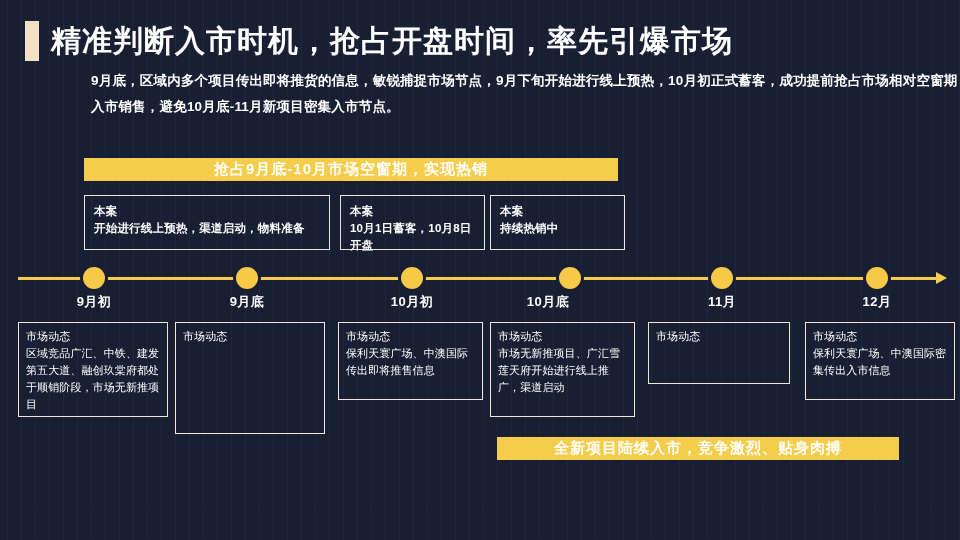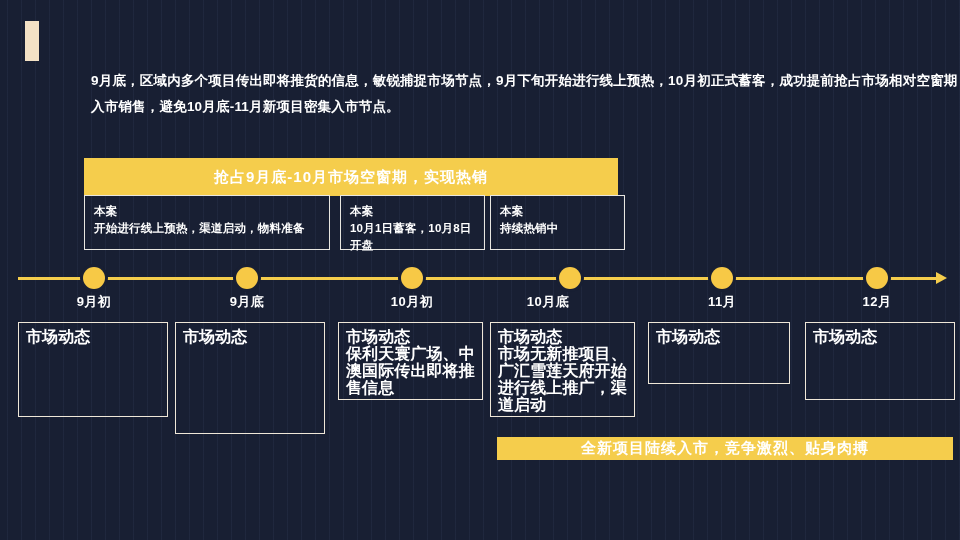--- a/index.html
+++ b/index.html
@@ -73,26 +73,26 @@
     font-weight: bold;
     letter-spacing: 1px;
     display: flex;
     align-items: center;
     justify-content: center;
   }
   #banner-top {
     left: 84px;
     top: 158px;
     width: 534px;
-    height: 38px;
+    height: 23px;
   }
   #banner-bottom {
     left: 497px;
     top: 437px;
-    width: 456px;
+    width: 402px;
     height: 23px;
   }
 
   
   .plan-card {
     position: absolute;
     border: 1px solid #e8e6e0;
     box-sizing: border-box;
     padding: 7px 9px 6px 9px;
     color: #ffffff;
@@ -149,34 +149,35 @@
   }
 
   
   .market-box {
     position: absolute;
     top: 322px;
     border: 1px solid #efe7d8;
     box-sizing: border-box;
     padding: 5px 3px 6px 7px;
     color: #ffffff;
-    font-size: 16px;
-    font-weight: bold;
+    font-size: 11px;
+    font-weight: normal;
     line-height: 17px;
     letter-spacing: 0.1px;
   }
   .market-box .mb-head { display: block; }
   .market-box .mb-body { display: block; }
 </style>
 </head>
 <body>
 
 <div id="slide">
 
   <div id="accent-bar"></div>
+  <div id="page-title">精准判断入市时机，抢占开盘时间，率先引爆市场</div>
   <div id="subtitle">9月底，区域内多个项目传出即将推货的信息，敏锐捕捉市场节点，9月下旬开始进行线上预热，10月初正式蓄客，成功提前抢占市场相对空窗期入市销售，避免10月底-11月新项目密集入市节点。</div>
 
   <div class="banner" id="banner-top">抢占9月底-10月市场空窗期，实现热销</div>
 
   <div class="plan-card" style="left:84px; top:195px; width:246px; height:55px;">
     <span class="card-head">本案</span>
     <span class="card-body">开始进行线上预热，渠道启动，物料准备</span>
   </div>
 
   <div class="plan-card" style="left:340px; top:195px; width:145px; height:55px;">
@@ -201,20 +202,21 @@
 
   <div class="tl-label" style="left:94px;">9月初</div>
   <div class="tl-label" style="left:247px;">9月底</div>
   <div class="tl-label" style="left:412px;">10月初</div>
   <div class="tl-label" style="left:548px;">10月底</div>
   <div class="tl-label" style="left:722px;">11月</div>
   <div class="tl-label" style="left:877px;">12月</div>
 
   <div class="market-box" style="left:18px; width:150px; height:95px;">
     <span class="mb-head">市场动态</span>
+    <span class="mb-body">区域竞品广汇、中铁、建发第五大道、融创玖棠府都处于顺销阶段，市场无新推项目</span>
   </div>
 
   <div class="market-box" style="left:175px; width:150px; height:112px;">
     <span class="mb-head">市场动态</span>
   </div>
 
   <div class="market-box" style="left:338px; width:145px; height:78px;">
     <span class="mb-head">市场动态</span>
     <span class="mb-body">保利天寰广场、中澳国际传出即将推售信息</span>
   </div>
@@ -223,17 +225,18 @@
     <span class="mb-head">市场动态</span>
     <span class="mb-body">市场无新推项目、广汇雪莲天府开始进行线上推广，渠道启动</span>
   </div>
 
   <div class="market-box" style="left:648px; width:142px; height:62px;">
     <span class="mb-head">市场动态</span>
   </div>
 
   <div class="market-box" style="left:805px; width:150px; height:78px;">
     <span class="mb-head">市场动态</span>
+    <span class="mb-body">保利天寰广场、中澳国际密集传出入市信息</span>
   </div>
 
   <div class="banner" id="banner-bottom">全新项目陆续入市，竞争激烈、贴身肉搏</div>
 
 </div>
 
 </body></html>

